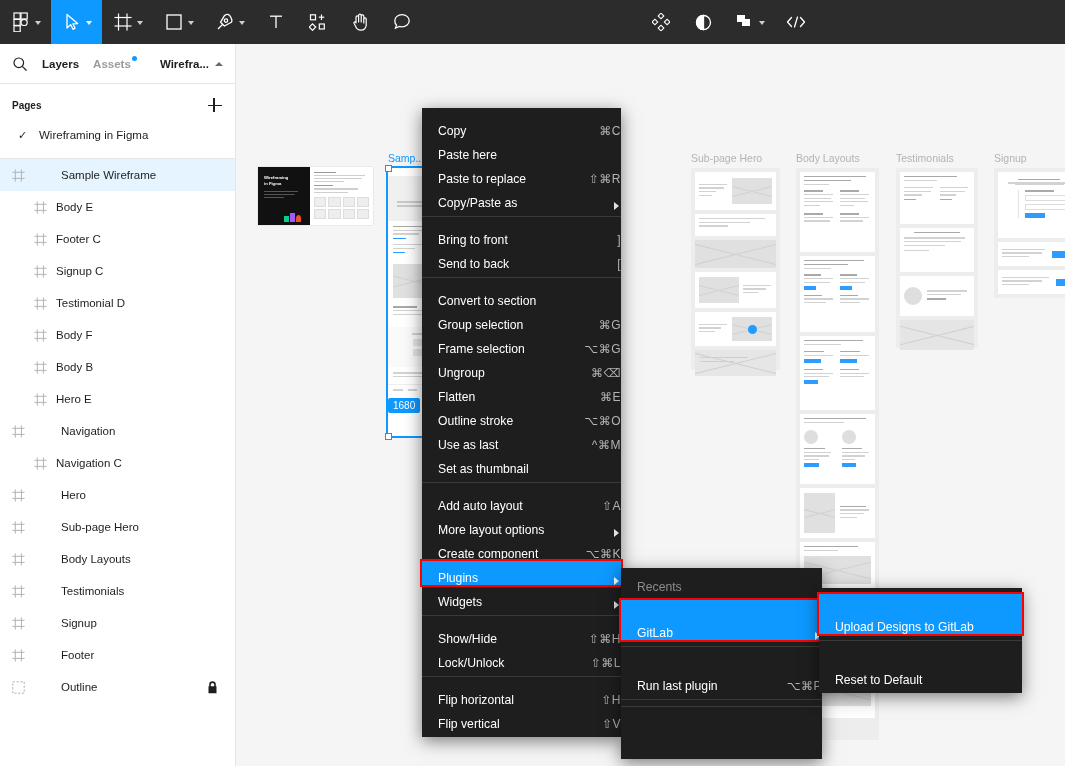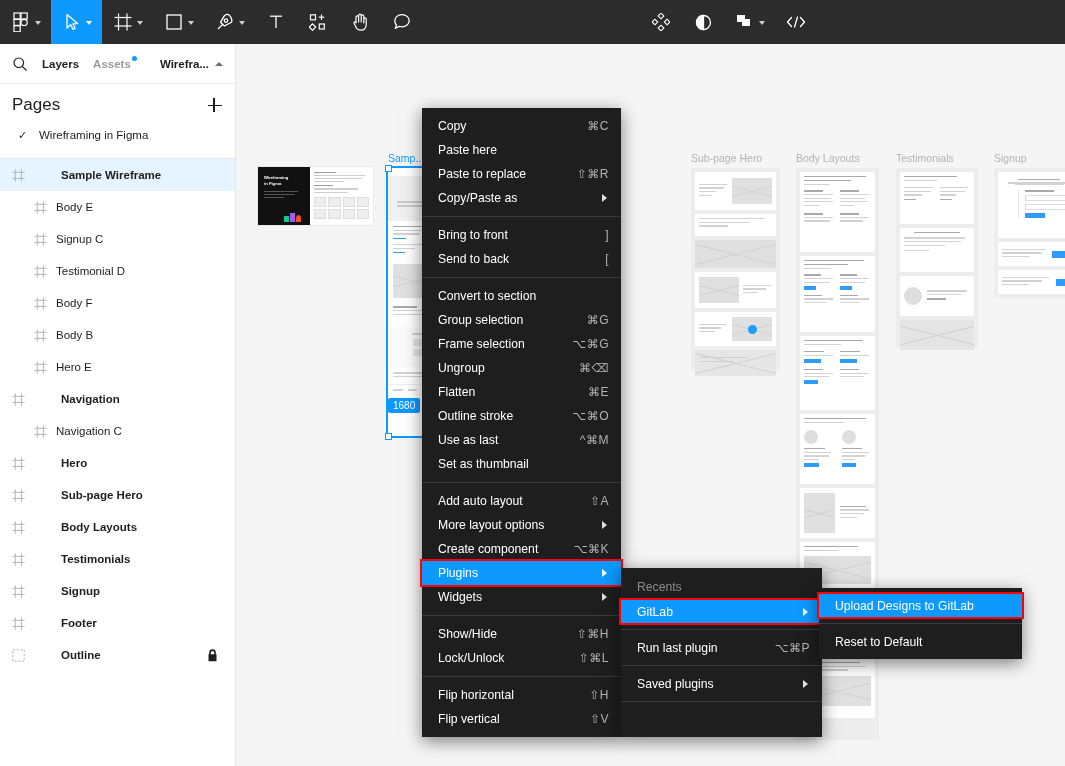--- a/index.html
+++ b/index.html
@@ -50,42 +50,42 @@
   }
   .tab-file { margin-left: auto; display: flex; align-items: center; gap: 6px; }
   .chev-up {
     width: 0; height: 0; border-left: 4px solid transparent;
     border-right: 4px solid transparent; border-bottom: 4px solid #6b6b6b;
   }
   .pages-head {
     height: 30px; display: flex; align-items: center; padding: 0 12px 0 12px;
     margin-top: 6px;
   }
-  .pages-title { font-size: 17px; font-weight: normal; color: #1e1e1e; }
+  .pages-title { font-size: 10px; font-weight: bold; color: #1e1e1e; }
   .plus { margin-left: auto; width: 16px; height: 16px; position: relative; }
   .plus::before, .plus::after {
     content: ''; position: absolute; background: #1e1e1e;
   }
   .plus::before { left: 1px; top: 7.5px; width: 14px; height: 1.4px; }
   .plus::after { top: 1px; left: 6.3px; height: 14px; width: 1.4px; }
 
   .page-row {
     height: 30px; display: flex; align-items: center; padding-left: 18px;
     font-size: 11.5px; color: #1e1e1e; gap: 10px;
   }
   .check { width: 11px; color: #1e1e1e; font-size: 11px; line-height: 1; }
   .pages-sep { height: 1px; background: #e6e6e6; margin-top: 8px; }
 
   .layer-row {
     height: 32px; display: flex; align-items: center;
     font-size: 11.5px; color: #1e1e1e; padding-left: 12px; gap: 9px;
   }
   .layer-row.sel { background: #e5f4ff; }
   .layer-row.indent { padding-left: 34px; color: #1e1e1e; }
-  .layer-row.bold { font-weight: bold; gap: 36px; }
+  .layer-row.bold { font-weight: normal; gap: 36px; }
   .frame-ico { width: 13px; height: 13px; flex: 0 0 13px; }
   .lock-ico { margin-left: auto; margin-right: 16px; width: 12px; height: 13px; }
 
   
   .canvas {
     position: absolute; left: 236px; top: 44px;
     width: 829px; height: 722px; background: #f5f5f5; overflow: hidden;
   }
   .frame-label {
     position: absolute; font-size: 10.5px; color: #b3b3b3; white-space: nowrap;
@@ -156,38 +156,38 @@
   }
 
   
   .ctx {
     position: absolute; background: #1e1e1e; color: #fff;
     box-shadow: 0 4px 16px rgba(0,0,0,.5); z-index: 50;
     padding: 6px 0; font-size: 12.2px;
   }
   .ctx-main { left: 422px; top: 108px; width: 199px; }
   .mi {
-    height: 24px; display: flex; align-items: center;
-    padding: 0 12px 0 16px; white-space: nowrap; position: relative;
+    height: 24px; display: flex; align-items: flex-end;
+    padding: 0 0 0 16px; white-space: nowrap; position: relative;
   }
   .mi .lbl { flex: 1; }
   .mi .sc { color: #b3b3b3; font-size: 12px; letter-spacing: .5px; }
   .mi .arrow {
     width: 0; height: 0; border-top: 4px solid transparent;
     border-bottom: 4px solid transparent; border-left: 5.5px solid #e0e0e0;
     margin-right: 2px;
   }
   .mi.hl { background: #0d99ff; }
   .mi.hl .arrow { border-left-color: #fff; }
   .ctx-sep { height: 1px; background: #3a3a3a; margin: 6px 0; }
   .redbox { outline: 2px solid #ff0000; outline-offset: 0px; }
 
   .ctx-sub { left: 621px; top: 568px; width: 201px; }
   .ctx-sub2 { left: 819px; top: 588px; width: 203px; }
-  .mi-tall { height: 23px; }
+  .mi-tall { height: 40px; }
   .mi-hdr { height: 26px; display: flex; align-items: center; padding: 0 16px; color: #8c8c8c; }
 </style>
 </head>
 <body>
 
 <div id="app">
 
   <div class="toolbar">
 
     <div class="tb-btn">
@@ -362,20 +362,29 @@
           <span>Sample Wireframe</span>
         </div>
         <div class="layer-row indent">
           <span class="frame-ico"><svg width="13" height="13" viewBox="0 0 13 13" stroke="#b3b3b3" stroke-width="1">
               <line x1="3.3" y1="0.4" x2="3.3" y2="12.6"></line>
               <line x1="9.4" y1="0.4" x2="9.4" y2="12.6"></line>
               <line x1="0.4" y1="3.3" x2="12.6" y2="3.3"></line>
               <line x1="0.4" y1="9.4" x2="12.6" y2="9.4"></line>
             </svg></span>
           <span>Body E</span>
+        </div>
+        <div class="layer-row indent">
+          <span class="frame-ico"><svg width="13" height="13" viewBox="0 0 13 13" stroke="#b3b3b3" stroke-width="1">
+              <line x1="3.3" y1="0.4" x2="3.3" y2="12.6"></line>
+              <line x1="9.4" y1="0.4" x2="9.4" y2="12.6"></line>
+              <line x1="0.4" y1="3.3" x2="12.6" y2="3.3"></line>
+              <line x1="0.4" y1="9.4" x2="12.6" y2="9.4"></line>
+            </svg></span>
+          <span>Footer C</span>
         </div>
         <div class="layer-row indent">
           <span class="frame-ico"><svg width="13" height="13" viewBox="0 0 13 13" stroke="#b3b3b3" stroke-width="1">
               <line x1="3.3" y1="0.4" x2="3.3" y2="12.6"></line>
               <line x1="9.4" y1="0.4" x2="9.4" y2="12.6"></line>
               <line x1="0.4" y1="3.3" x2="12.6" y2="3.3"></line>
               <line x1="0.4" y1="9.4" x2="12.6" y2="9.4"></line>
             </svg></span>
           <span>Signup C</span>
         </div>
@@ -937,24 +946,20 @@
       <div class="mi hl redbox mi-tall">
         <span class="lbl">GitLab</span>
         <span class="arrow"></span>
       </div>
       <div class="ctx-sep"></div>
       <div class="mi mi-tall">
         <span class="lbl">Run last plugin</span>
         <span class="sc">⌥⌘P</span>
       </div>
       <div class="ctx-sep"></div>
-      <div class="mi mi-tall">
-        <span class="lbl">Saved plugins</span>
-        <span class="arrow"></span>
-      </div>
       <div class="ctx-sep"></div>
       <div class="mi mi-tall"></div>
     </div>
 
   <div class="ctx ctx-sub2" id="ctx-sub2">
       <div class="mi hl redbox mi-tall">
         <span class="lbl">Upload Designs to GitLab</span>
       </div>
       <div class="ctx-sep"></div>
       <div class="mi mi-tall">

